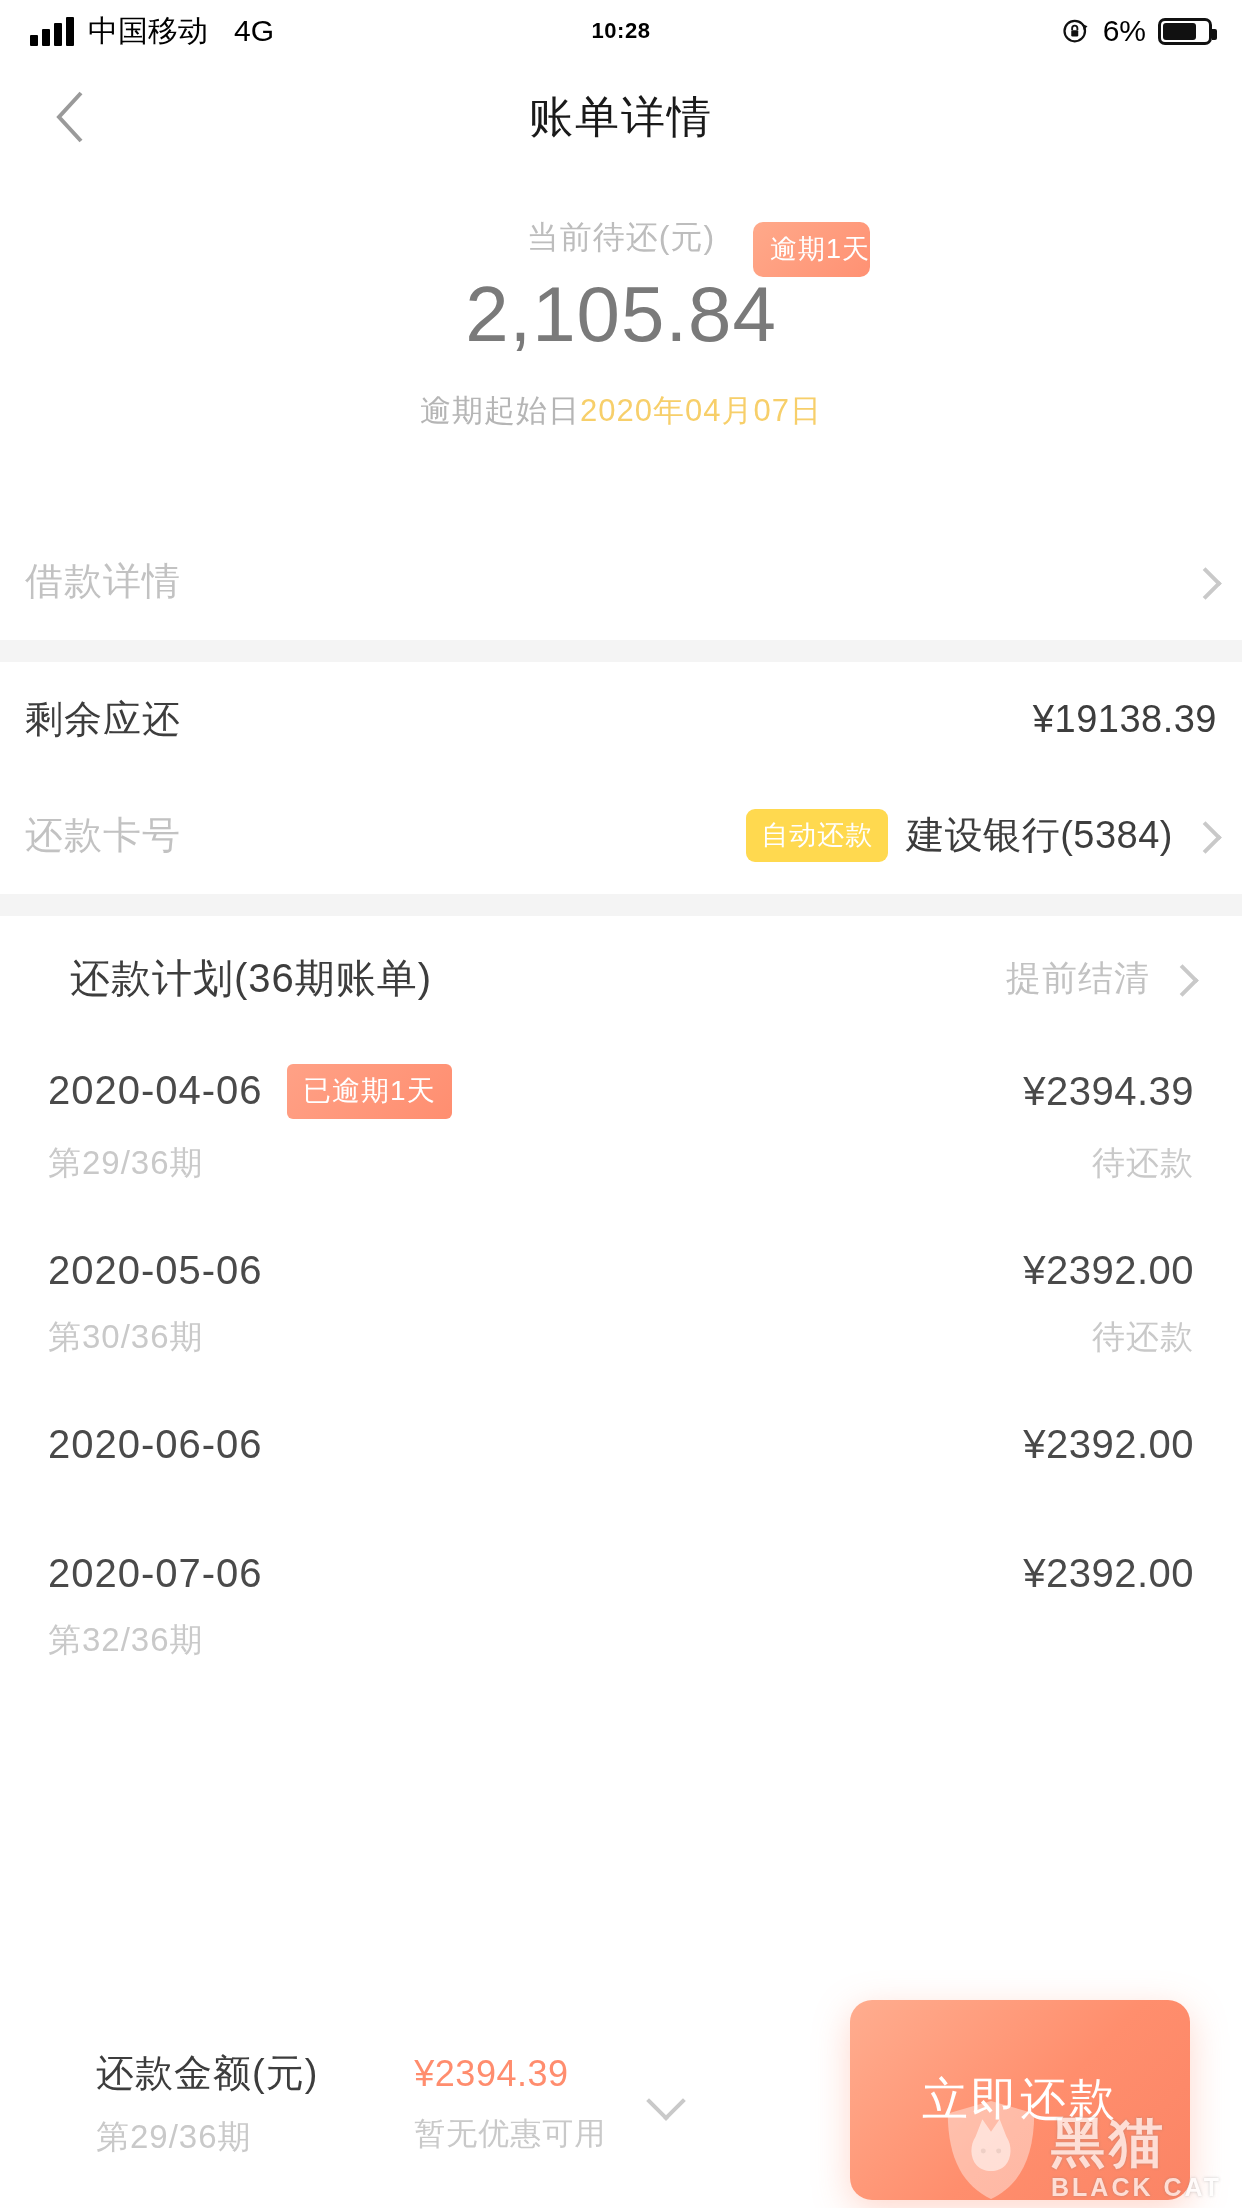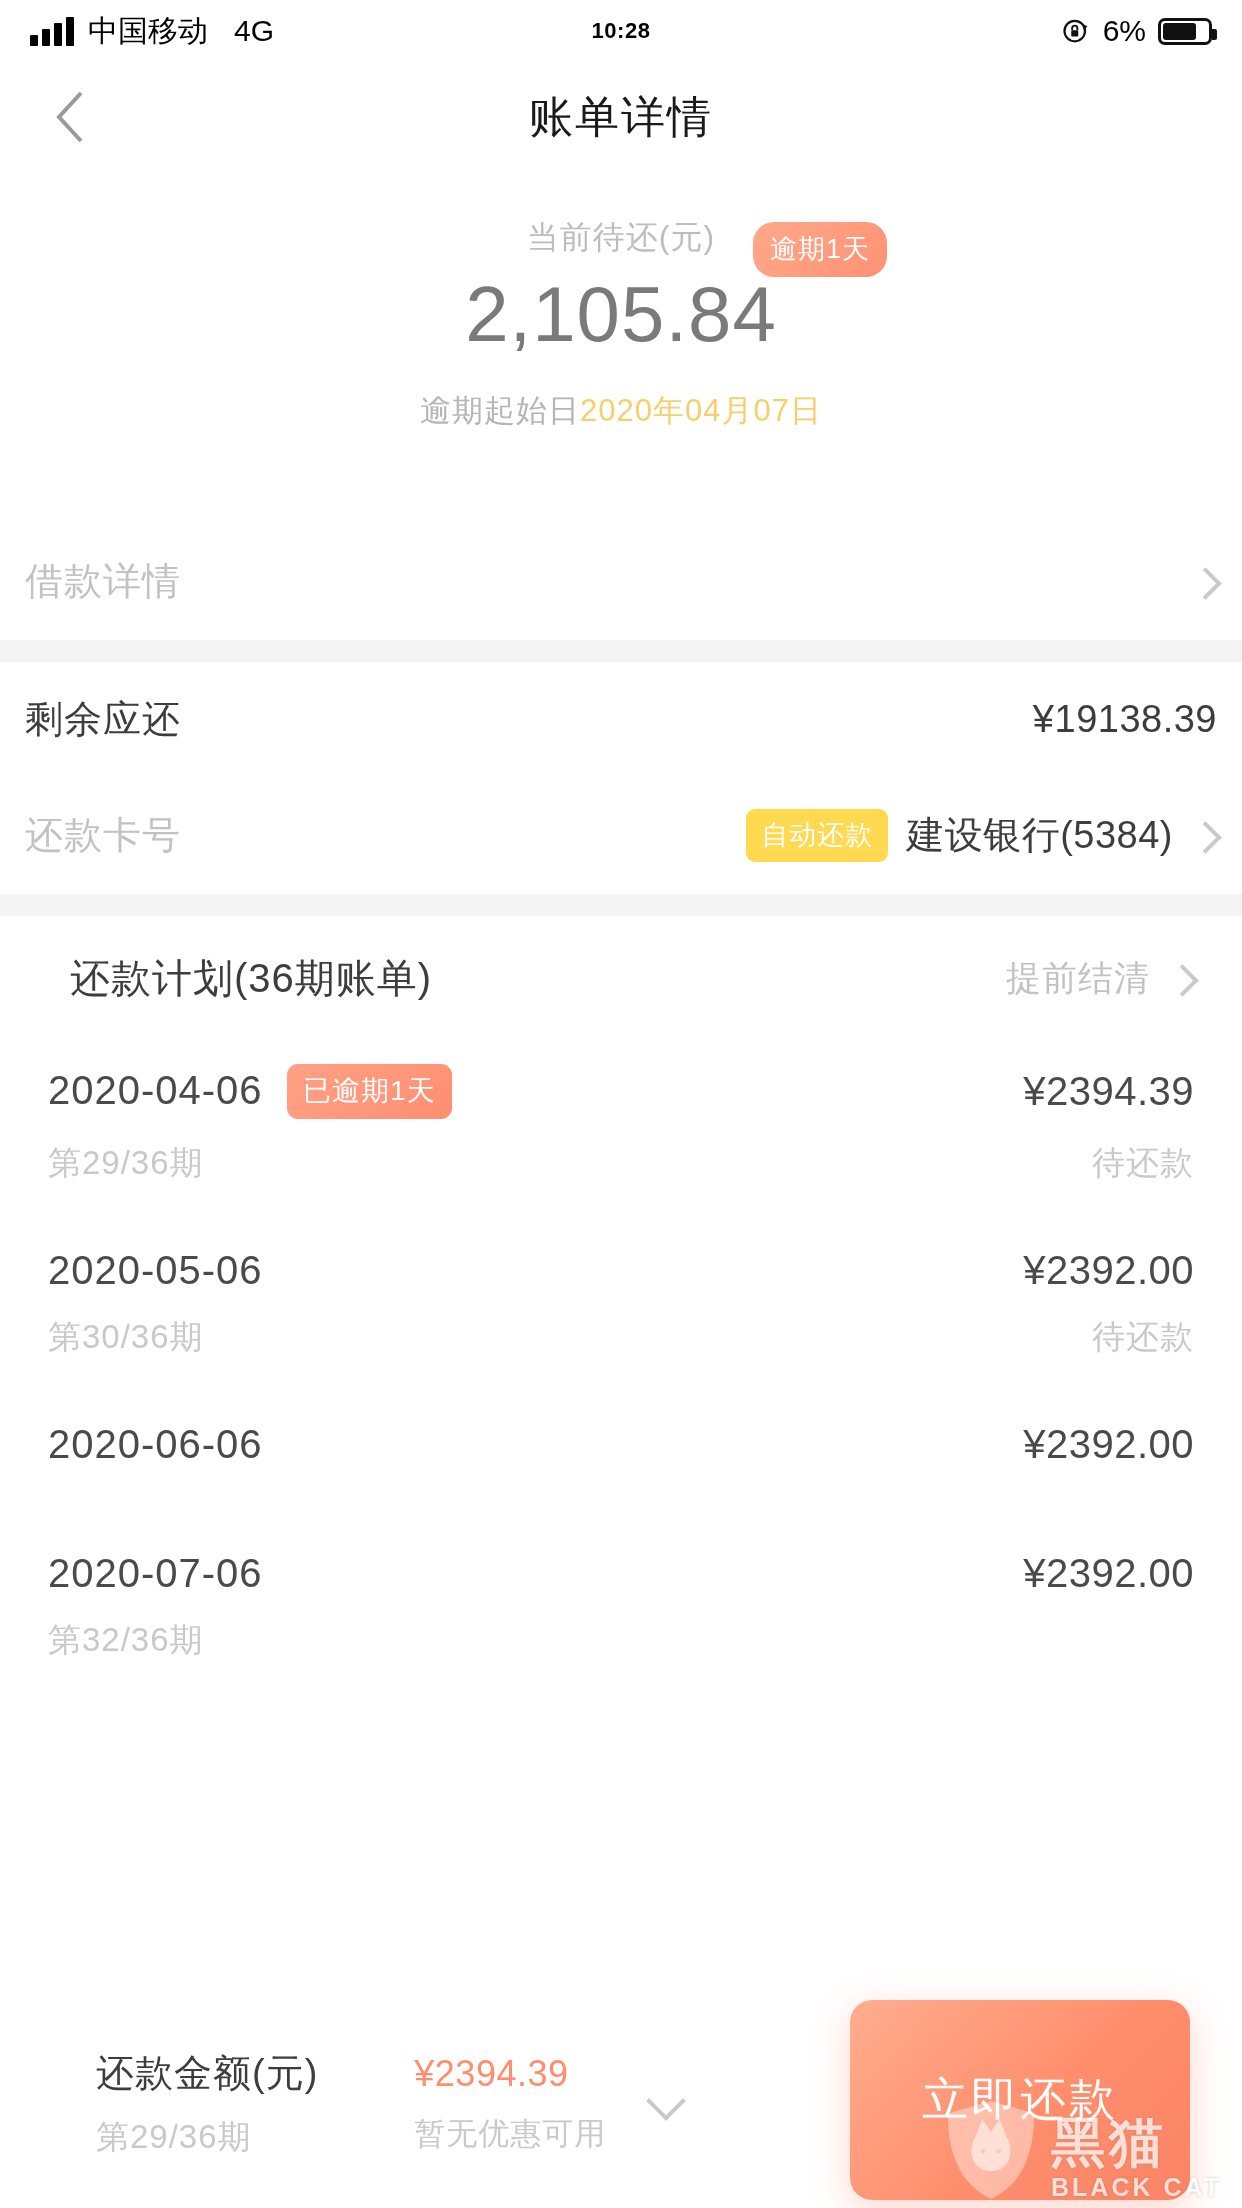--- a/index.html
+++ b/index.html
@@ -50,22 +50,22 @@
   .nav-title { font-size:44px; color:#1a1a1a; letter-spacing:2px; }
 
   
   .hero { padding:44px 0 92px 0; text-align:center; position:relative; }
   .hero-label { font-size:32px; color:#bdbdbd; letter-spacing:1px; }
   .hero-amount-wrap { position:relative; display:block; margin-top:14px; }
   .hero-amount { font-size:78px; color:#7a7a7a; letter-spacing:1px; line-height:1.05; }
   .badge-overdue {
     position:absolute; left:calc(50% + 132px); top:-52px;
     background:linear-gradient(135deg,#ffa98a,#ff9173);
-    color:#fff; font-size:27px; padding:9px 17px 10px 17px;
-    border-radius:21px; white-space:nowrap; letter-spacing:1px;
+    color:#fff; font-size:27px; padding:9px 0 10px 17px;
+    border-radius:10px; white-space:nowrap; letter-spacing:1px;
   }
   .hero-sub { margin-top:34px; font-size:31px; letter-spacing:1px; }
   .hero-sub .lbl { color:#b5b5b5; }
   .hero-sub .val { color:#f7cf6a; }
 
   
   .gap { height:22px; background:#f4f4f4; }
   .card { background:#fff; }
   .row {
     display:flex; align-items:center; justify-content:space-between;
@@ -97,21 +97,21 @@
   .inst .r1 { display:flex; align-items:center; justify-content:space-between; }
   .inst .date { font-size:40px; color:#4a4a4a; letter-spacing:1px; }
   .inst .amt { font-size:40px; color:#4a4a4a; letter-spacing:0.5px; }
   .inst .r2 { display:flex; align-items:center; justify-content:space-between; margin-top:22px; }
   .inst .term { font-size:33px; color:#c9c9c9; letter-spacing:1px; }
   .inst .state { font-size:33px; color:#c9c9c9; letter-spacing:1px; }
   .badge-late {
     display:inline-block; margin-left:20px;
     background:linear-gradient(135deg,#ffa186,#ff8e70);
     color:#fff; font-size:28px; padding:8px 16px 9px 16px;
-    border-radius:11px; letter-spacing:1px; vertical-align:4px;
+    border-radius:6px; letter-spacing:1px; vertical-align:4px;
   }
 
   
   .paybar {
     position:absolute; left:0; right:0; bottom:0; height:208px;
     background:linear-gradient(180deg, rgba(255,255,255,0.82) 0%, rgba(255,255,255,0.97) 35%, #fff 100%);
     display:flex; align-items:center; padding:0 52px 0 96px;
   }
   .pay-info { display:flex; align-items:center; flex:1; }
   .pay-left { }

